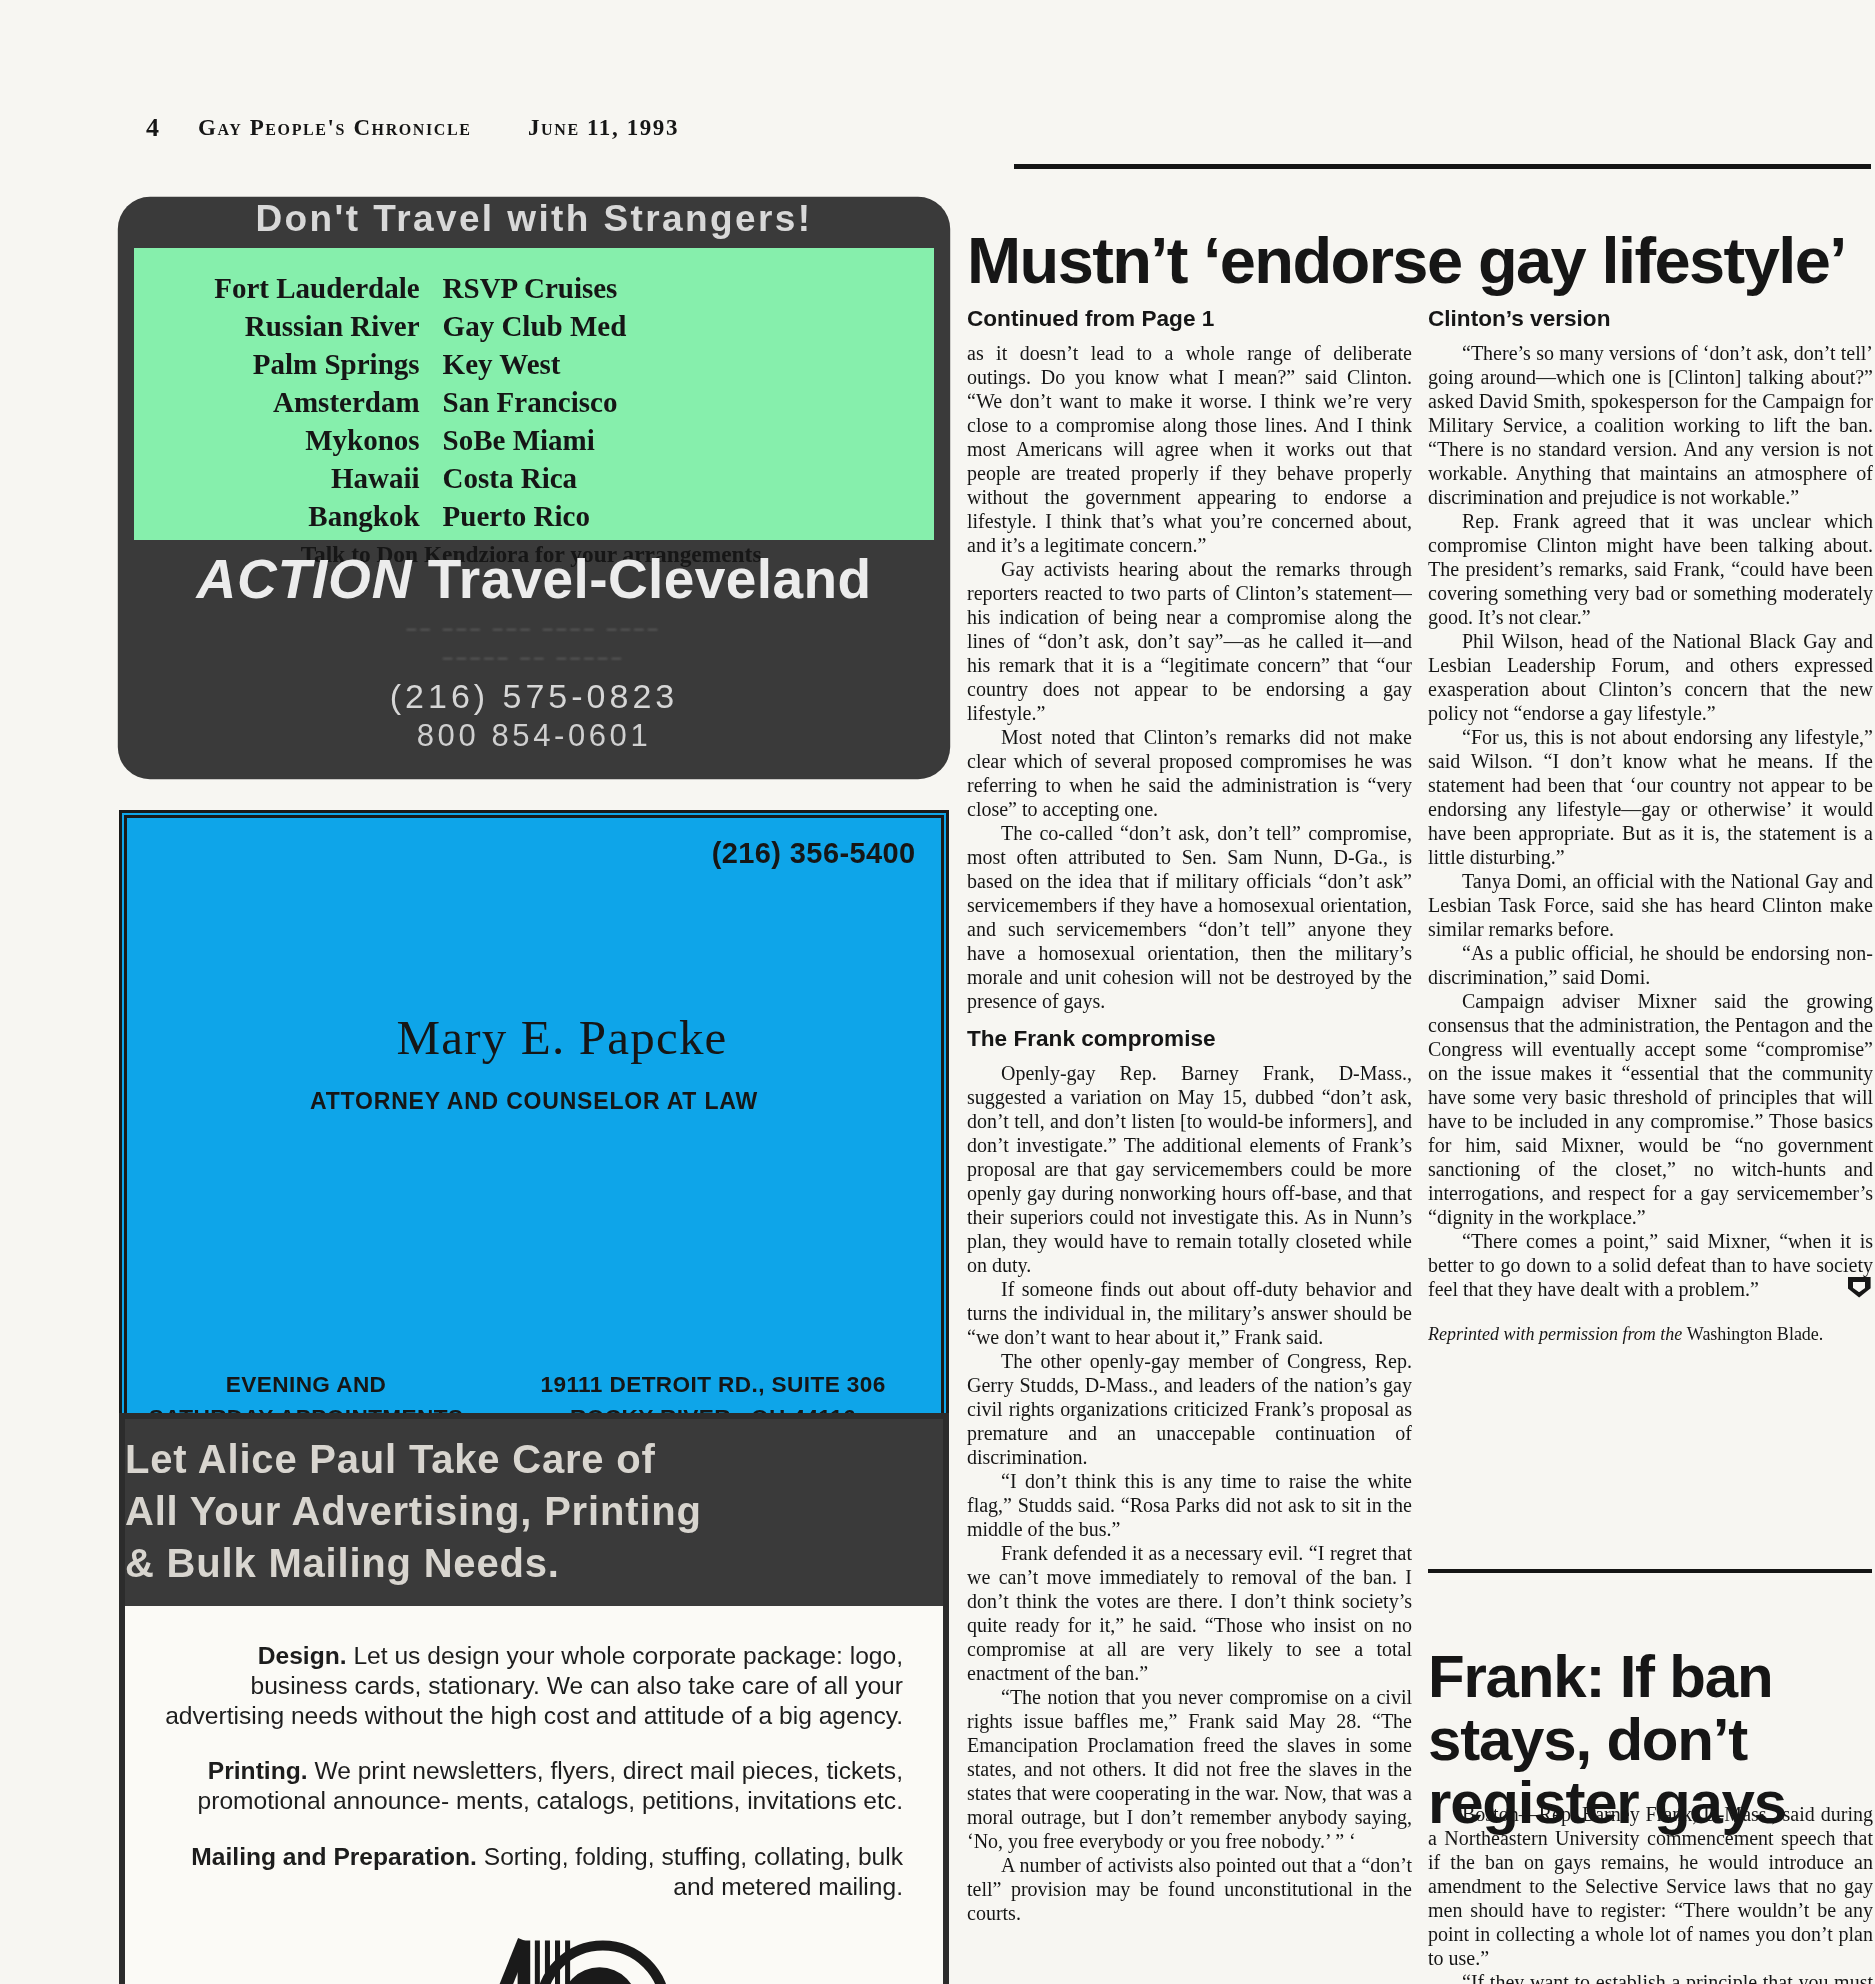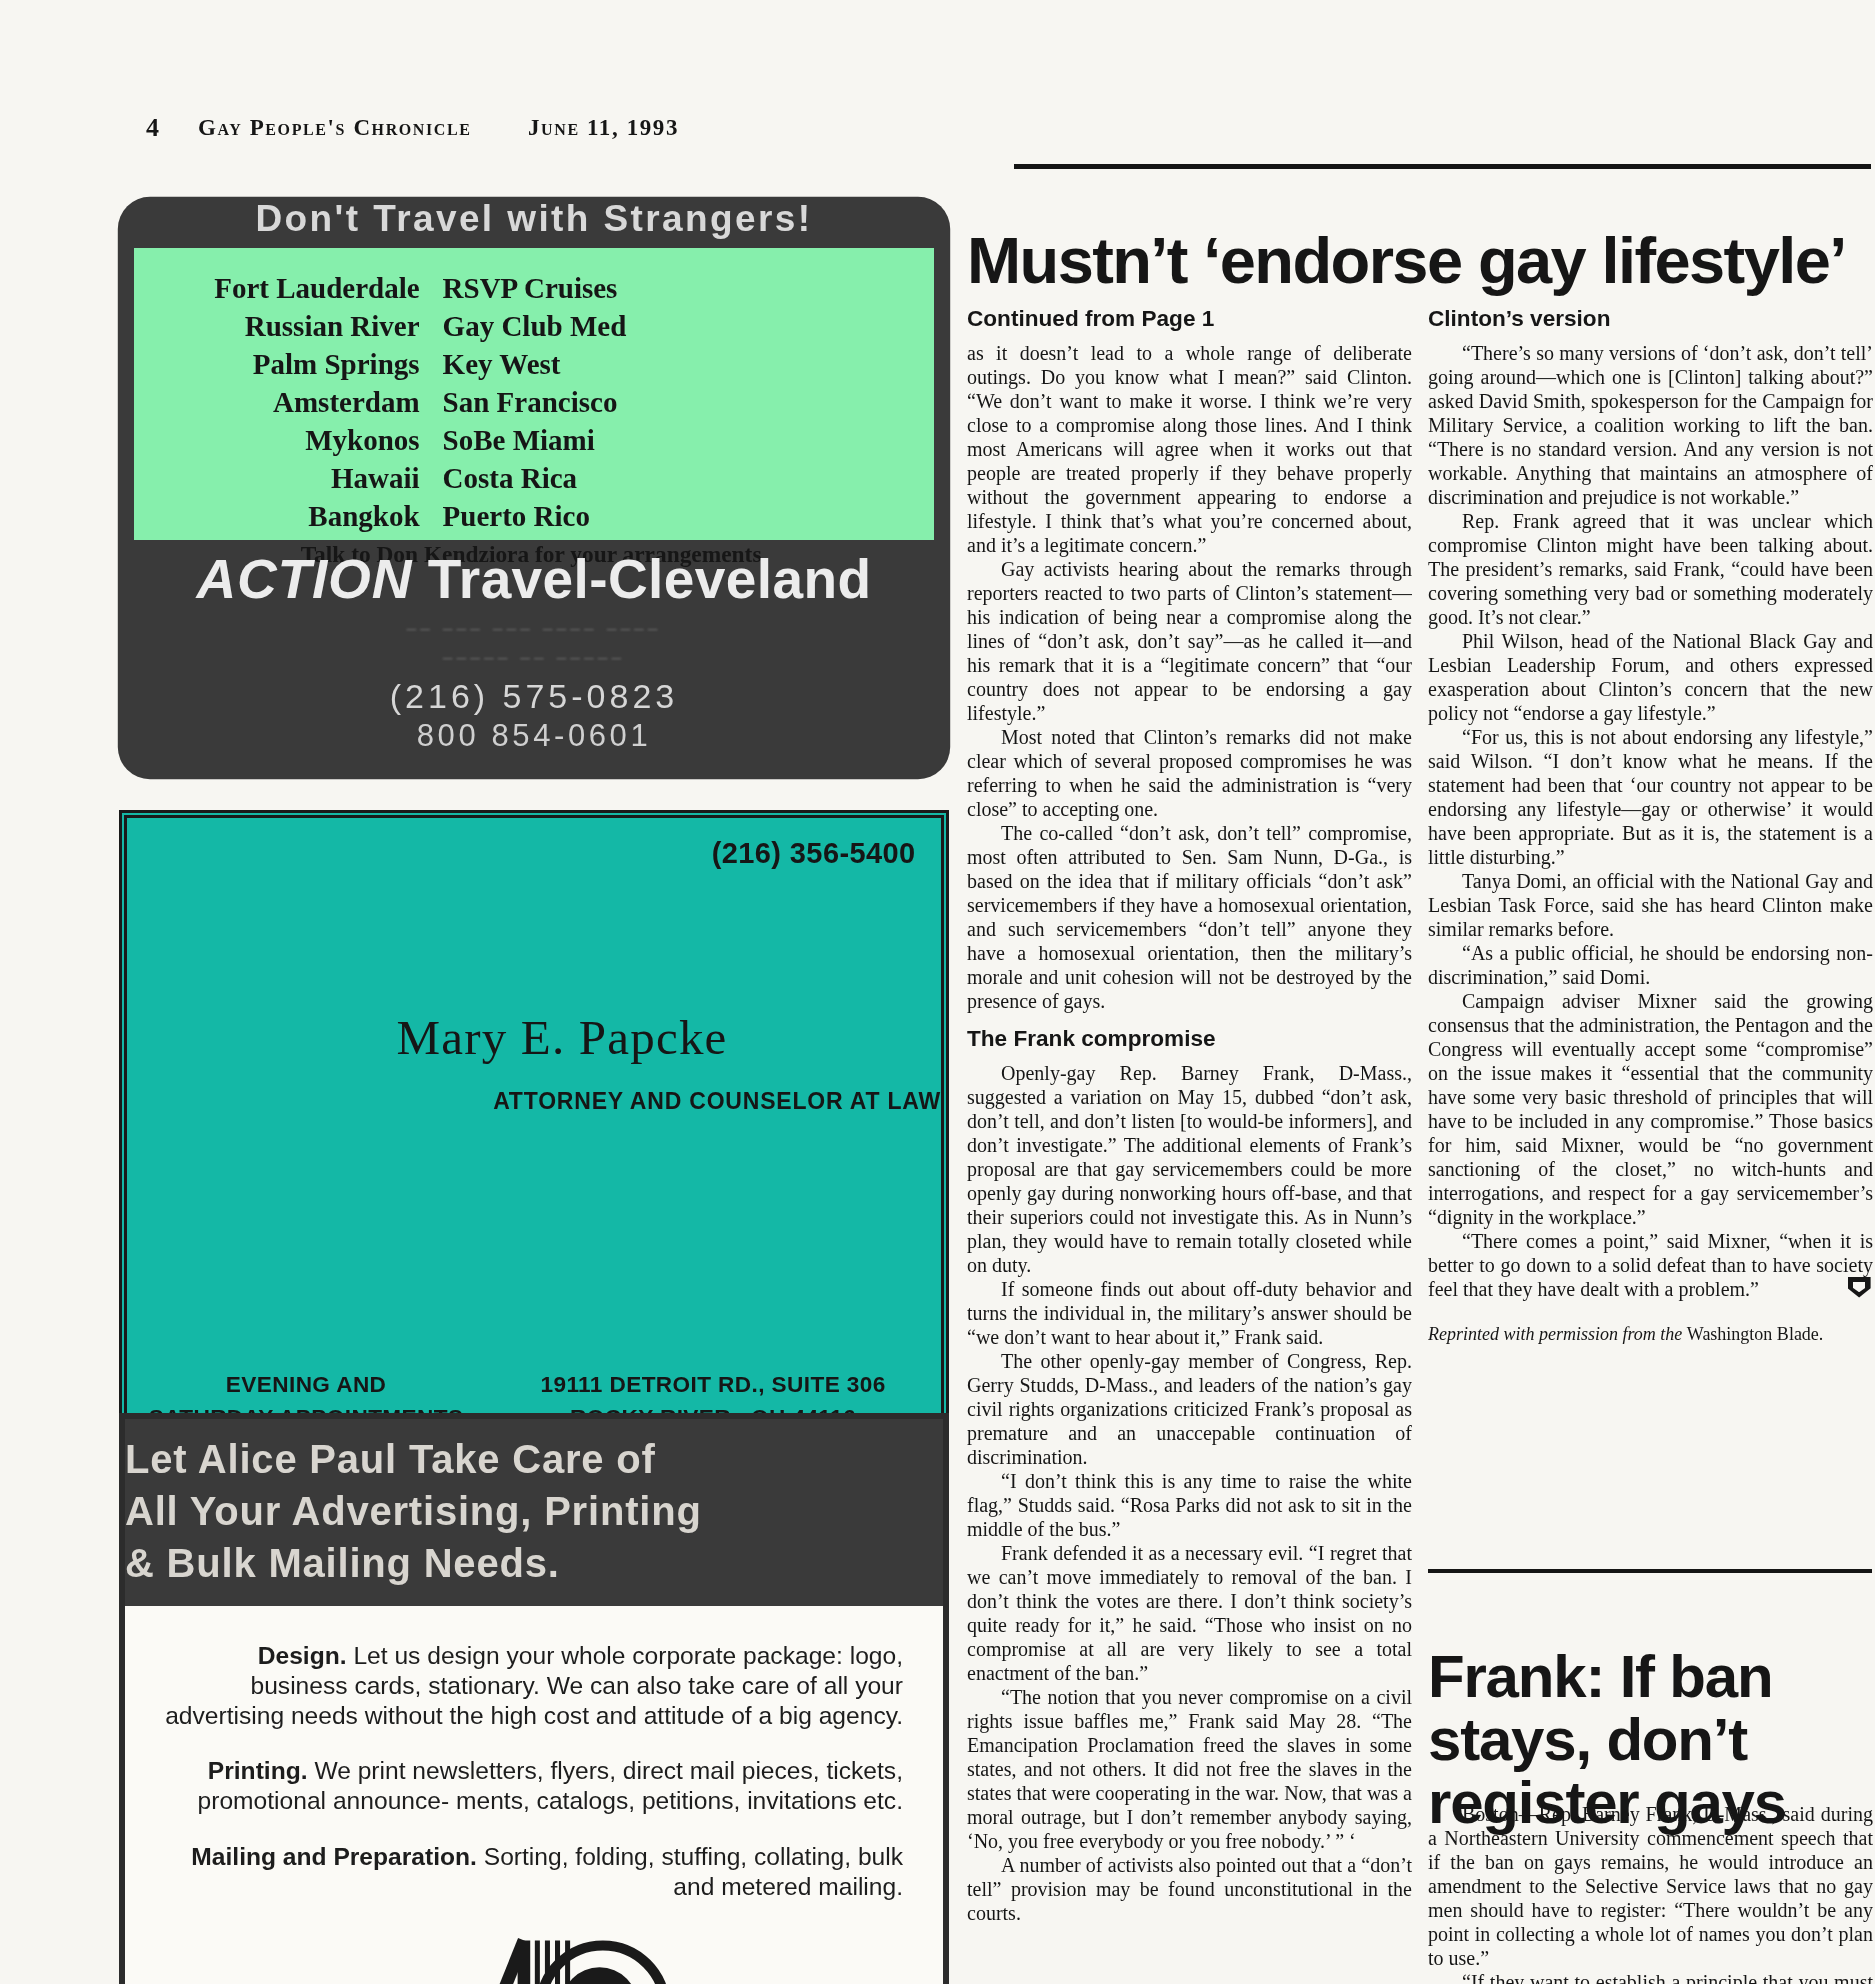--- a/index.html
+++ b/index.html
@@ -30,26 +30,26 @@
   .t-brand{padding-top:11px;font-family:"Liberation Sans",sans-serif;font-size:55px;line-height:56px;color:#ececec;white-space:nowrap;}
   .t-brand .it{font-style:italic;font-weight:900;letter-spacing:0.8px;}
   .t-brand .rg{font-weight:600;letter-spacing:0.4px;}
   .t-faint{font:17.5px "Liberation Sans",sans-serif;color:rgba(240,240,240,.25);letter-spacing:4px;
            filter:blur(0.8px);line-height:29px;}
   .t-faint.first{margin-top:7.1px;}
   .t-phone1{margin-top:4.8px;font:34px "Liberation Sans",sans-serif;color:#d6d6d6;letter-spacing:4px;}
   .t-phone2{margin-top:2.4px;font:31px "Liberation Sans",sans-serif;color:#cfcfcf;letter-spacing:3.6px;}
 
   
-  .papcke{position:absolute;left:119px;top:810px;width:830px;height:660px;background:#14b8a6;
+  .papcke{position:absolute;left:119px;top:810px;width:830px;height:660px;background:#0ea5e9;
           border:8px double #1a1a1a;box-sizing:border-box;}
   .p-phone{position:absolute;top:19px;right:25.4px;font:bold 29px "Liberation Sans",sans-serif;letter-spacing:0.4px;}
   .p-name{position:absolute;left:0;top:191px;width:100%;text-align:center;
           font:49px "Liberation Serif",serif;letter-spacing:1.2px;padding-left:28px;}
-  .p-title{position:absolute;left:0;top:270px;width:100%;text-align:right;
+  .p-title{position:absolute;left:0;top:270px;width:100%;text-align:center;
            font:bold 23px "Liberation Sans",sans-serif;letter-spacing:0.8px;}
   .p-bottom{position:absolute;left:0;bottom:28px;width:100%;display:flex;}
   .p-left{width:44%;text-align:center;}
   .p-right{width:56%;text-align:center;}
   .p-bottom div span{display:block;font:bold 22.6px "Liberation Sans",sans-serif;line-height:33px;letter-spacing:0.4px;}
 
   
   .alice{position:absolute;left:119px;top:1413px;width:830px;height:1207px;background:#fbfaf6;
          border:6.4px solid #2c2c2c;box-sizing:border-box;}
   .a-head{height:187px;background:#3a3a3a;text-align:left;padding-top:14.3px;box-sizing:border-box;}

